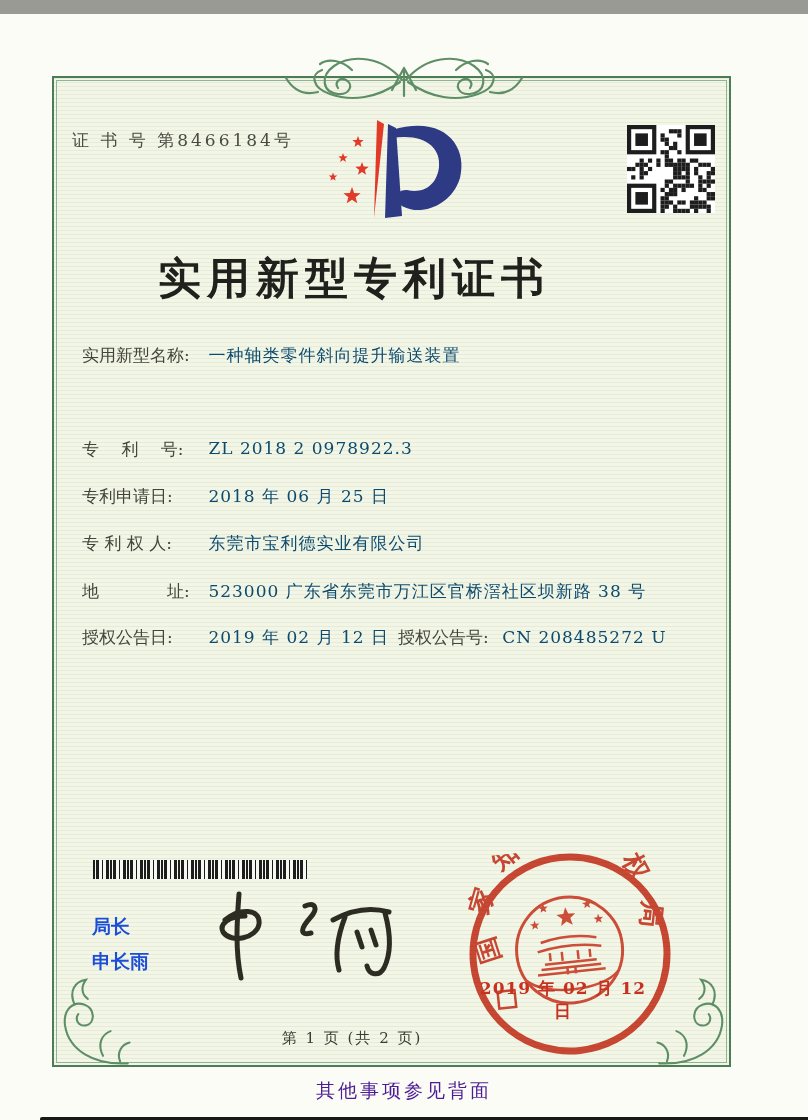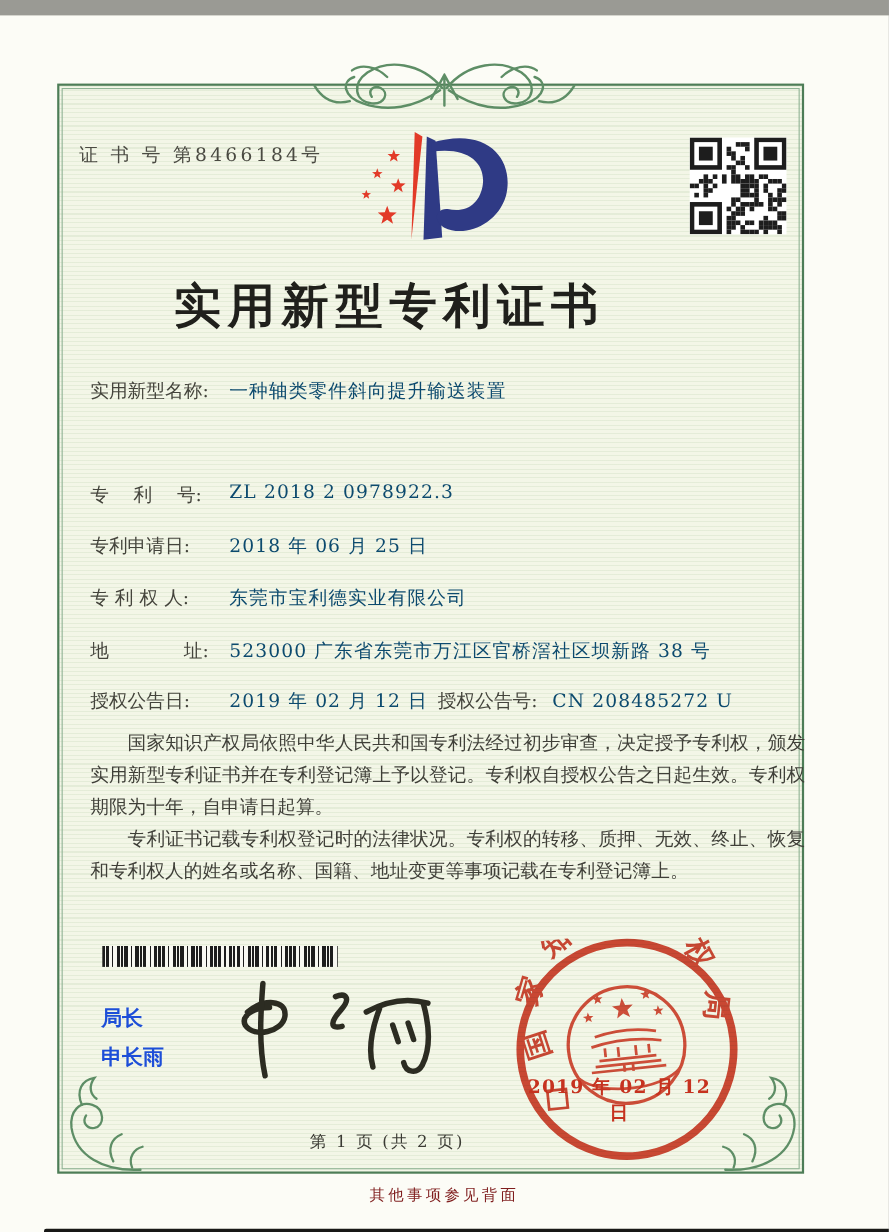--- a/index.html
+++ b/index.html
@@ -51,21 +51,21 @@
   .sig-svg path{fill:none;stroke:#2c2c22;stroke-width:5;stroke-linecap:round;stroke-linejoin:round;}
   
   .seal{position:absolute;left:464px;top:834px;width:212px;height:212px;
     transform:rotate(-6deg);opacity:.92;mix-blend-mode:multiply;}
   .seal *{vector-effect:non-scaling-stroke;}
   .seal-date{position:absolute;left:468px;top:963px;width:190px;text-align:center;
     font-size:17px;font-weight:700;letter-spacing:1px;color:#c6321f;}
   .page-info{position:absolute;left:0;top:1015px;width:704px;text-align:center;
     font-size:15px;letter-spacing:2px;color:#3a3a33;}
   .footer-note{position:absolute;left:0;top:1064px;width:808px;text-align:center;
-    font-size:14px;letter-spacing:3px;color:#7f1d1d;}
+    font-size:19px;letter-spacing:3px;color:#4c1d95;}
 </style>
 </head>
 <body>
 
 <div class="paper">
 
   <div class="frame">
     <div class="frame-inner"></div>
   </div>
 
@@ -269,24 +269,20 @@
   </div>
   <div class="row" style="top:612px">
     <span class="flabel">授权公告日:</span>
     <span class="fvalue">2019 年 02 月 12 日</span>
     <span class="pair2">
       <span>授权公告号:</span>
       <span class="fvalue" style="margin-left:8px">CN 208485272 U</span>
     </span>
   </div>
 
-  <div class="bodytext">
-    <p>国家知识产权局依照中华人民共和国专利法经过初步审查，决定授予专利权，颁发实用新型专利证书并在专利登记簿上予以登记。专利权自授权公告之日起生效。专利权期限为十年，自申请日起算。</p>
-    <p>专利证书记载专利权登记时的法律状况。专利权的转移、质押、无效、终止、恢复和专利权人的姓名或名称、国籍、地址变更等事项记载在专利登记簿上。</p>
-  </div>
 
   <div class="barcode"></div>
 
   <div class="signer">
     <div>局长</div>
     <div>申长雨</div>
   </div>
 
   <svg class="sig-svg" width="195" height="105" viewBox="0 0 195 105">
     <path d="M20,40 C34,28 56,28 54,44 C52,58 26,64 18,52 C14,44 24,36 40,36"></path>

